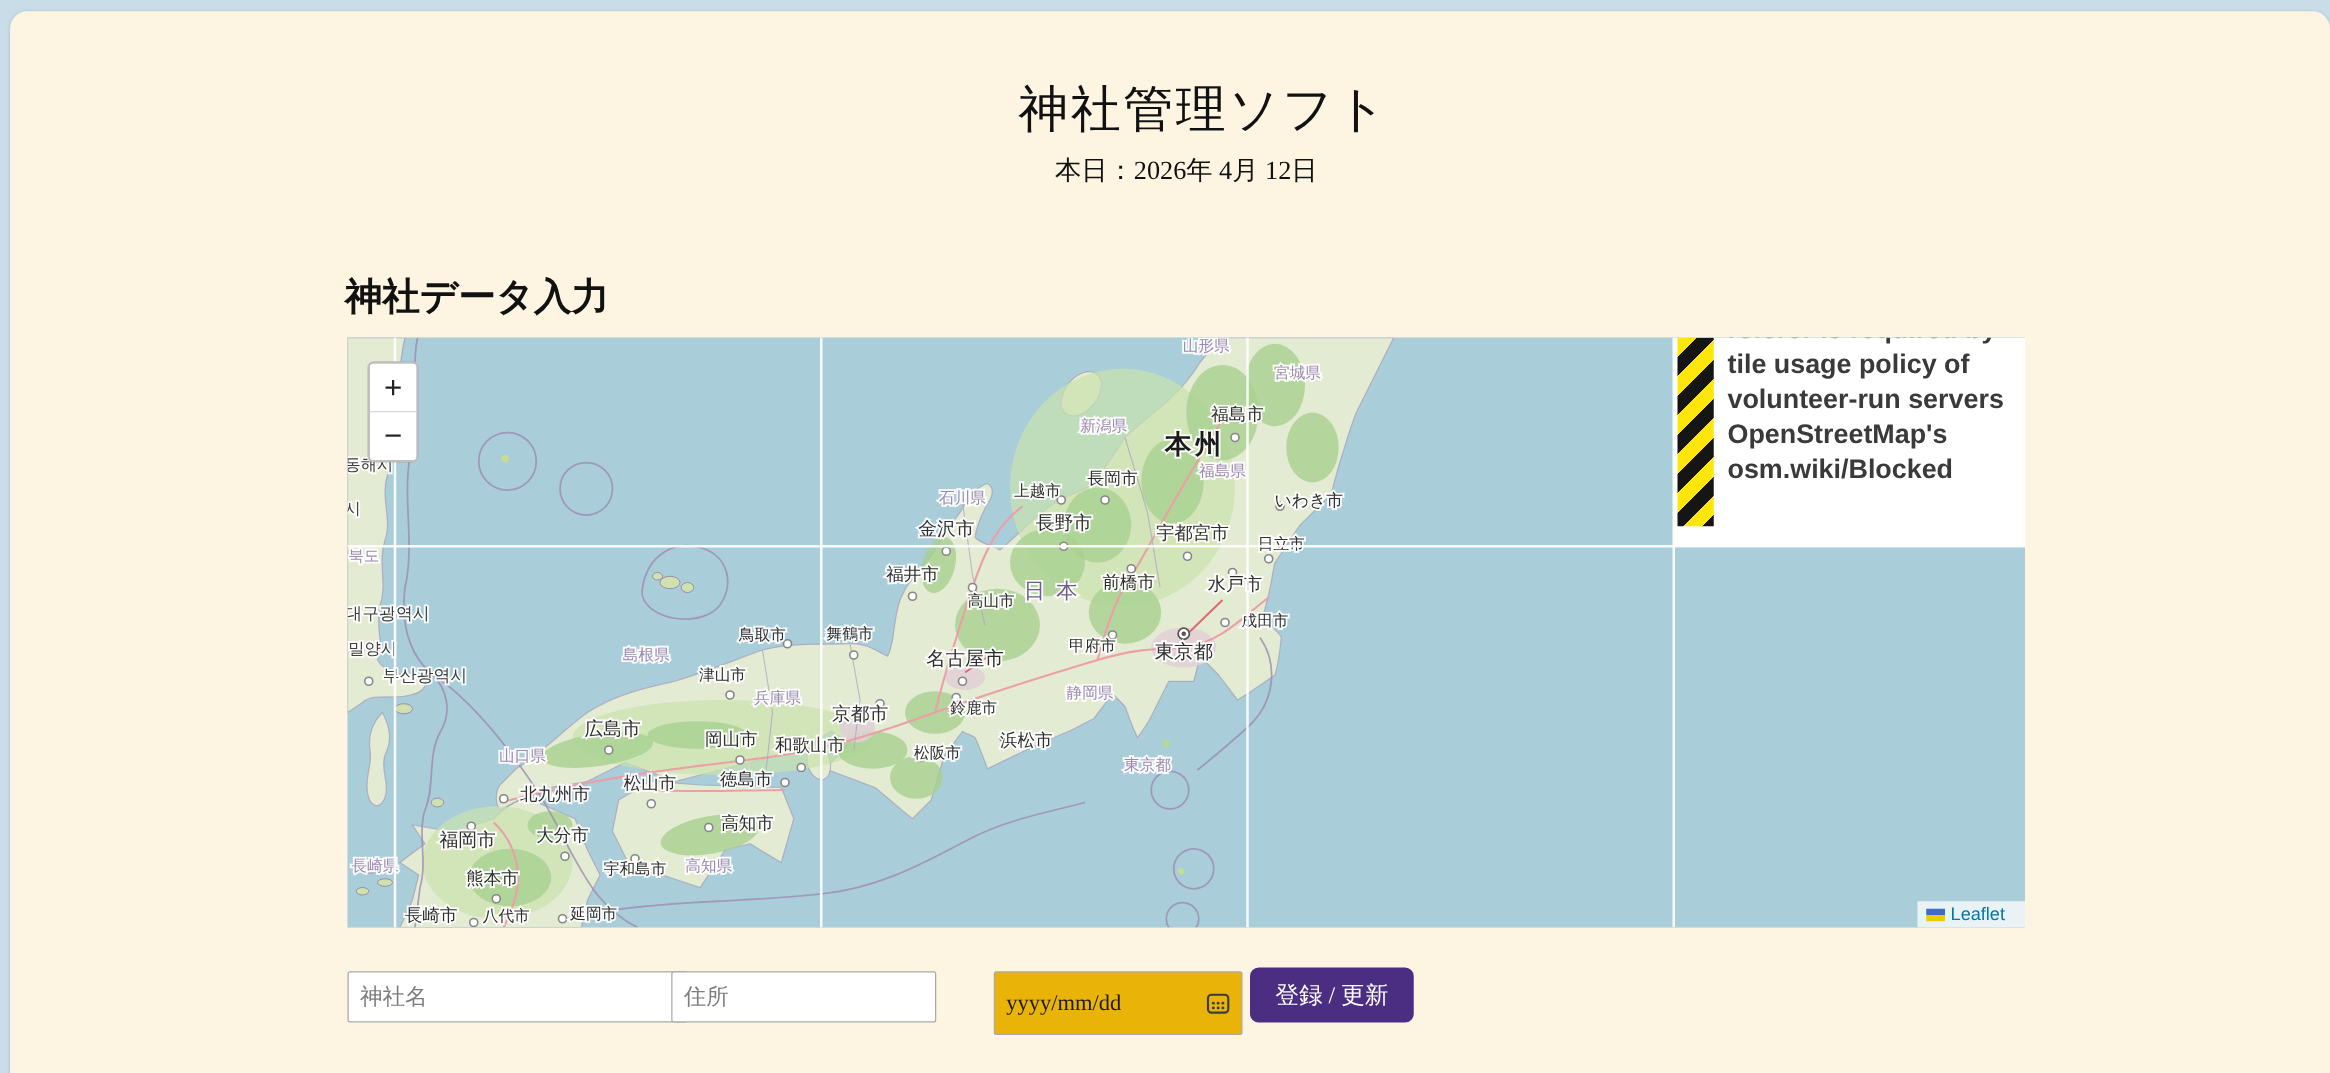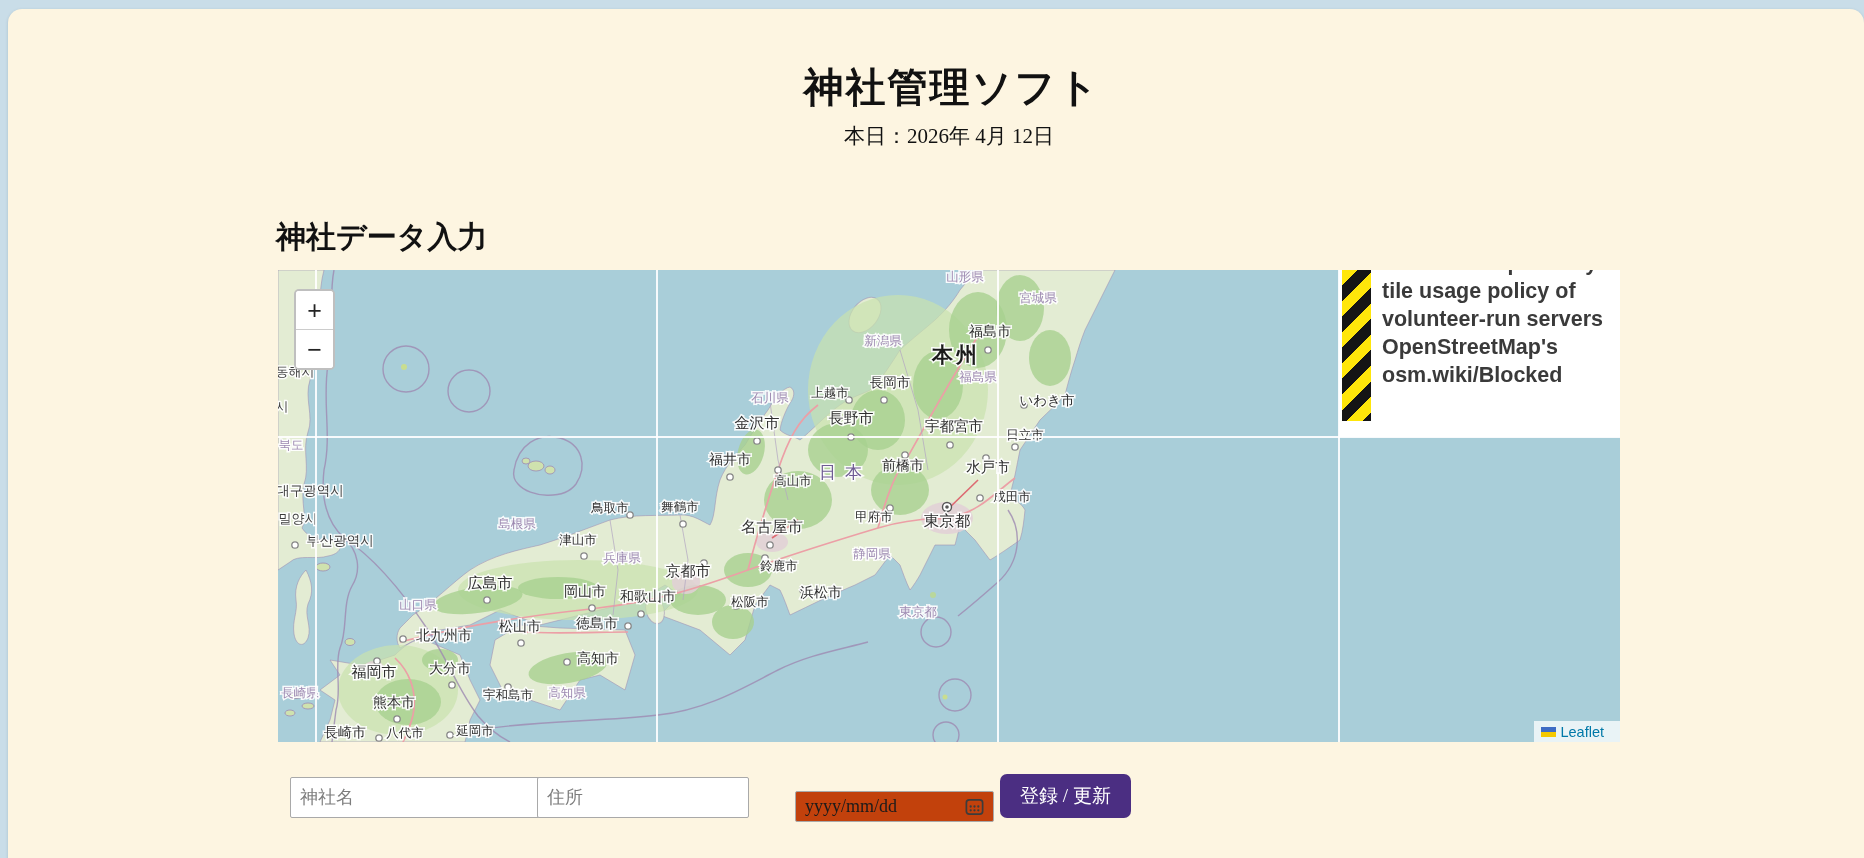--- a/index.html
+++ b/index.html
@@ -1,21 +1,21 @@
 <!DOCTYPE html>
 <html><head>
 <meta charset="utf-8">
 <style>
   html,body{margin:0;padding:0;width:1864px;height:858px;overflow:hidden;
     background:#c9dde8;font-family:"Liberation Serif","DejaVu Serif",serif;}
   .panel{position:absolute;left:8px;top:9px;right:0;bottom:-20px;
     background:#fdf5e1;border-radius:14px 14px 0 0;box-shadow:0 1px 3px rgba(60,90,110,.25);}
   .content{position:absolute;left:278px;top:0;width:1342px;height:858px;}
-  .page-title{position:absolute;left:3px;top:33px;width:100%;text-align:center;
-    font-size:40px;font-weight:bold;color:#111;letter-spacing:2px;}
+  .page-title{position:absolute;left:14px;top:33px;width:100%;text-align:center;
+    font-size:40px;font-weight:normal;color:#111;letter-spacing:2px;}
   .date-line{position:absolute;left:0;top:122px;width:100%;text-align:center;
     font-size:21px;color:#111;}
   .sec-heading{position:absolute;left:-2px;font-size:30px;font-weight:bold;color:#111;}
   #h-input{top:192px;}
   
   .map{position:absolute;left:0;top:270px;width:1342px;height:472px;background:#a9ced9;
     overflow:hidden;cursor:grab;}
   .map svg{position:absolute;left:0;top:0;}
   .seam-v{position:absolute;top:0;width:2px;height:472px;background:rgba(255,255,255,.9);pointer-events:none;}
   .seam-h{position:absolute;left:0;height:2px;width:1342px;background:rgba(255,255,255,.9);pointer-events:none;}
@@ -52,25 +52,25 @@
   text.kr{fill:#3c3c3c;}
   text.island{fill:#1a1a1a;font-weight:bold;letter-spacing:3px;}
   text.country{fill:#6f5c94;letter-spacing:9px;}
   .cdot{fill:#fff;stroke:#878787;stroke-width:1.3;}
   
   .form-row{position:absolute;left:0;top:777px;height:41px;}
   .txt-input{position:absolute;top:0;height:41px;background:#fff;border:1px solid #a9a9a9;
     border-radius:2px;font-family:"Liberation Serif","DejaVu Serif",serif;font-size:18px;
     padding:0 0 0 9px;box-sizing:border-box;color:#1b1b1b;}
   .txt-input::placeholder{color:#7d7d7d;opacity:1;}
-  #in-name{left:12px;width:272px;}
+  #in-name{left:0;width:272px;}
   #in-addr{left:259px;width:212px;}
-  .date-wrap{position:absolute;left:517px;top:0;width:199px;height:31px;background:#c2410c;
+  .date-wrap{position:absolute;left:517px;top:0;width:199px;height:51px;background:#eab308;
     border:1px solid #a9a9a9;border-radius:2px;box-sizing:border-box;
-    display:flex;align-items:center;padding:0 8px 0 9px;margin-top:14px;}
+    display:flex;align-items:center;padding:0 8px 0 9px;}
   .date-text{flex:1;font-size:18px;color:#1b1b1b;}
   .cal-icon{width:21px;height:21px;flex:0 0 auto;cursor:pointer;}
   .submit-btn{position:absolute;left:722px;top:-3px;width:131px;height:44px;background:#4b2e82;
     color:#fff;border:none;border-radius:7px;font-family:"Liberation Serif","DejaVu Serif",serif;
     font-size:19px;cursor:pointer;}
 </style>
 </head>
 <body>
 
 <div class="panel"></div>

